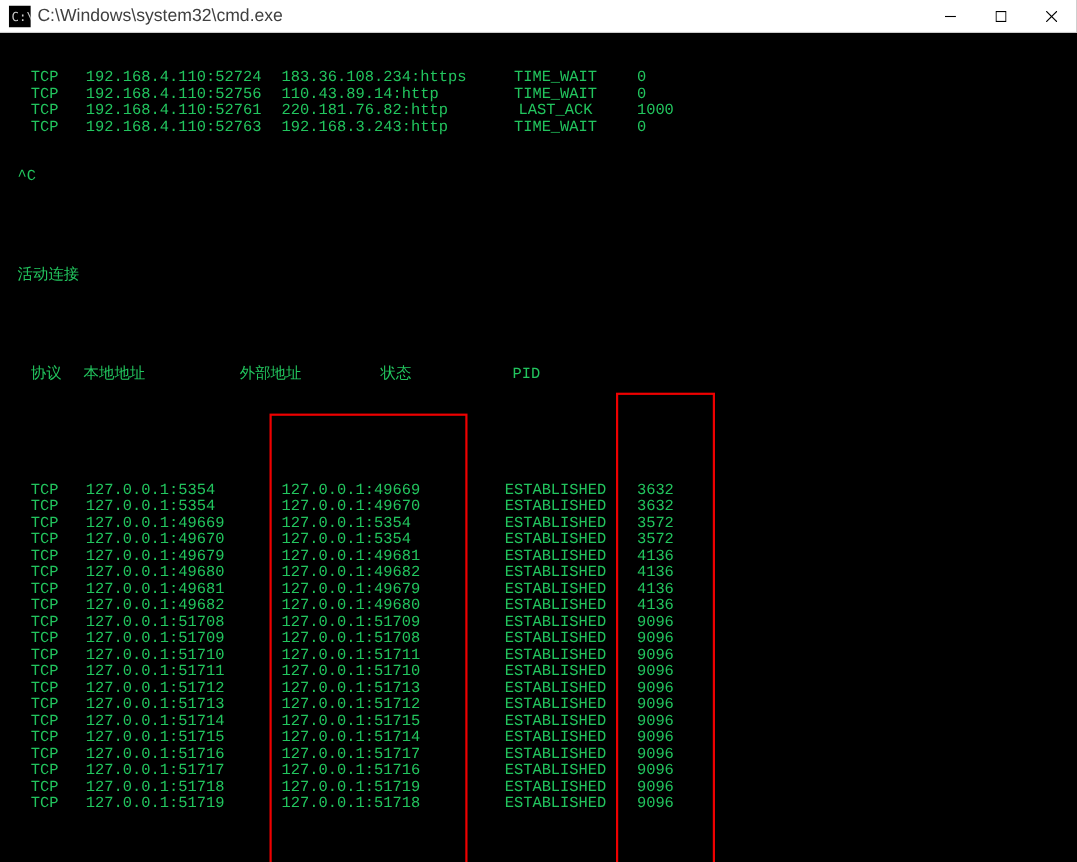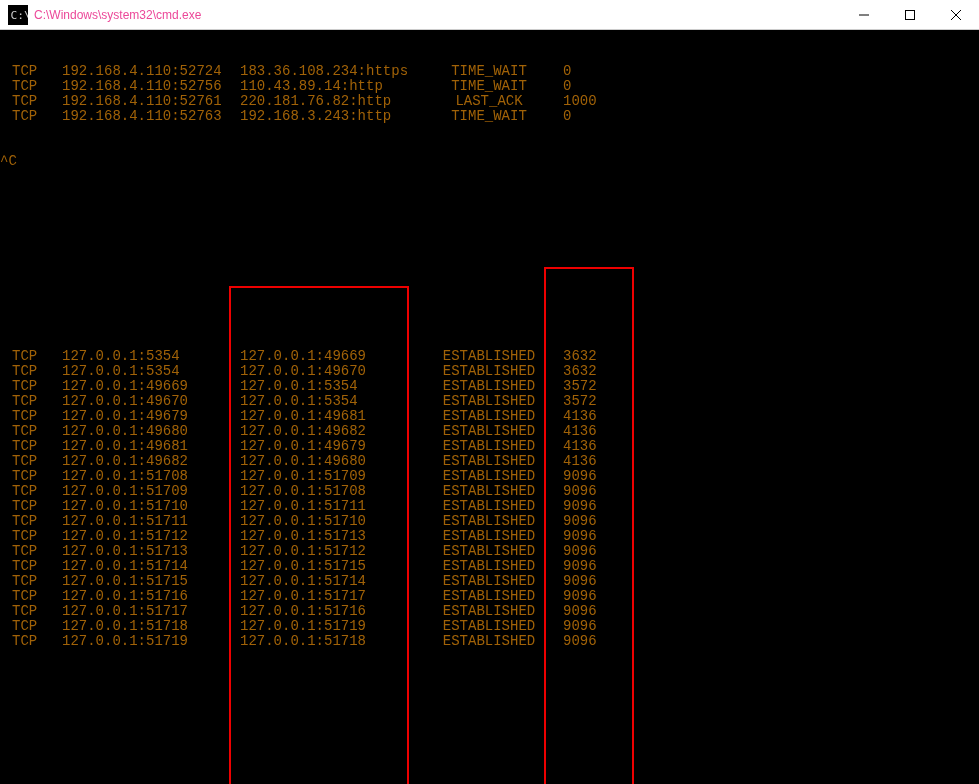--- a/index.html
+++ b/index.html
@@ -21,45 +21,45 @@
       width: 20px;
       height: 20px;
       margin-left: 8px;
       margin-right: 6px;
       display: flex;
       align-items: center;
       justify-content: center;
     }
     .titlebar-title {
       font-family: 'Segoe UI', sans-serif;
-      font-size: 12px;
-      color: #ec4899;
+      font-size: 16px;
+      color: #404040;
       flex: 1;
     }
     .titlebar-controls {
       display: flex;
       height: 100%;
     }
     .titlebar-btn {
       width: 46px;
       height: 100%;
       display: flex;
       align-items: center;
       justify-content: center;
       font-family: 'Segoe UI Symbol', sans-serif;
       font-size: 10px;
       cursor: pointer;
     }
     .titlebar-btn svg { width: 10px; height: 10px; }
     .console {
       background: #000;
-      color: #a16207;
+      color: #22c55e;
       font-size: 14px;
       line-height: 15px;
-      padding: 4px 0;
+      padding: 4px 16px;
       white-space: pre;
       height: calc(100% - 30px);
       overflow: hidden;
     }
     .row {
       display: flex;
       height: 15px;
       align-items: center;
     }
     .col-proto { width: 50px; margin-left: 12px; }
@@ -119,18 +119,26 @@
           <line x1="10" y1="0" x2="0" y2="10" stroke="#000" stroke-width="1"></line>
         </svg>
     </div>
   </div>
 </div>
 
 <div class="console">
   <div id="intro-rows"><div class="row"><span class="col-proto">TCP</span><span class="col-local">192.168.4.110:52724</span><span class="col-foreign">183.36.108.234:https</span><span class="col-state">TIME_WAIT</span><span class="col-pid">0</span></div><div class="row"><span class="col-proto">TCP</span><span class="col-local">192.168.4.110:52756</span><span class="col-foreign">110.43.89.14:http</span><span class="col-state">TIME_WAIT</span><span class="col-pid">0</span></div><div class="row"><span class="col-proto">TCP</span><span class="col-local">192.168.4.110:52761</span><span class="col-foreign">220.181.76.82:http</span><span class="col-state">LAST_ACK</span><span class="col-pid">1000</span></div><div class="row"><span class="col-proto">TCP</span><span class="col-local">192.168.4.110:52763</span><span class="col-foreign">192.168.3.243:http</span><span class="col-state">TIME_WAIT</span><span class="col-pid">0</span></div></div>
   <div class="line">^C</div>
   <div class="gap"></div>
+  <div class="line">活动连接</div>
   <div class="gap"></div>
+  <div class="header-row">
+    <span class="hdr-proto">协议</span>
+    <span class="hdr-local">本地地址</span>
+    <span class="hdr-foreign">外部地址</span>
+    <span class="hdr-state">状态</span>
+    <span class="hdr-pid">PID</span>
+  </div>
   <div class="data-container" id="data-rows">
     <div class="redbox-foreign" style="left:229px; top:-3px; width:180px; height:586px;"></div>
     <div class="redbox-foreign" style="left:544px; top:-22px; width:90px; height:605px;"></div>
   <div class="row"><span class="col-proto">TCP</span><span class="col-local">127.0.0.1:5354</span><span class="col-foreign">127.0.0.1:49669</span><span class="col-state">ESTABLISHED</span><span class="col-pid">3632</span></div><div class="row"><span class="col-proto">TCP</span><span class="col-local">127.0.0.1:5354</span><span class="col-foreign">127.0.0.1:49670</span><span class="col-state">ESTABLISHED</span><span class="col-pid">3632</span></div><div class="row"><span class="col-proto">TCP</span><span class="col-local">127.0.0.1:49669</span><span class="col-foreign">127.0.0.1:5354</span><span class="col-state">ESTABLISHED</span><span class="col-pid">3572</span></div><div class="row"><span class="col-proto">TCP</span><span class="col-local">127.0.0.1:49670</span><span class="col-foreign">127.0.0.1:5354</span><span class="col-state">ESTABLISHED</span><span class="col-pid">3572</span></div><div class="row"><span class="col-proto">TCP</span><span class="col-local">127.0.0.1:49679</span><span class="col-foreign">127.0.0.1:49681</span><span class="col-state">ESTABLISHED</span><span class="col-pid">4136</span></div><div class="row"><span class="col-proto">TCP</span><span class="col-local">127.0.0.1:49680</span><span class="col-foreign">127.0.0.1:49682</span><span class="col-state">ESTABLISHED</span><span class="col-pid">4136</span></div><div class="row"><span class="col-proto">TCP</span><span class="col-local">127.0.0.1:49681</span><span class="col-foreign">127.0.0.1:49679</span><span class="col-state">ESTABLISHED</span><span class="col-pid">4136</span></div><div class="row"><span class="col-proto">TCP</span><span class="col-local">127.0.0.1:49682</span><span class="col-foreign">127.0.0.1:49680</span><span class="col-state">ESTABLISHED</span><span class="col-pid">4136</span></div><div class="row"><span class="col-proto">TCP</span><span class="col-local">127.0.0.1:51708</span><span class="col-foreign">127.0.0.1:51709</span><span class="col-state">ESTABLISHED</span><span class="col-pid">9096</span></div><div class="row"><span class="col-proto">TCP</span><span class="col-local">127.0.0.1:51709</span><span class="col-foreign">127.0.0.1:51708</span><span class="col-state">ESTABLISHED</span><span class="col-pid">9096</span></div><div class="row"><span class="col-proto">TCP</span><span class="col-local">127.0.0.1:51710</span><span class="col-foreign">127.0.0.1:51711</span><span class="col-state">ESTABLISHED</span><span class="col-pid">9096</span></div><div class="row"><span class="col-proto">TCP</span><span class="col-local">127.0.0.1:51711</span><span class="col-foreign">127.0.0.1:51710</span><span class="col-state">ESTABLISHED</span><span class="col-pid">9096</span></div><div class="row"><span class="col-proto">TCP</span><span class="col-local">127.0.0.1:51712</span><span class="col-foreign">127.0.0.1:51713</span><span class="col-state">ESTABLISHED</span><span class="col-pid">9096</span></div><div class="row"><span class="col-proto">TCP</span><span class="col-local">127.0.0.1:51713</span><span class="col-foreign">127.0.0.1:51712</span><span class="col-state">ESTABLISHED</span><span class="col-pid">9096</span></div><div class="row"><span class="col-proto">TCP</span><span class="col-local">127.0.0.1:51714</span><span class="col-foreign">127.0.0.1:51715</span><span class="col-state">ESTABLISHED</span><span class="col-pid">9096</span></div><div class="row"><span class="col-proto">TCP</span><span class="col-local">127.0.0.1:51715</span><span class="col-foreign">127.0.0.1:51714</span><span class="col-state">ESTABLISHED</span><span class="col-pid">9096</span></div><div class="row"><span class="col-proto">TCP</span><span class="col-local">127.0.0.1:51716</span><span class="col-foreign">127.0.0.1:51717</span><span class="col-state">ESTABLISHED</span><span class="col-pid">9096</span></div><div class="row"><span class="col-proto">TCP</span><span class="col-local">127.0.0.1:51717</span><span class="col-foreign">127.0.0.1:51716</span><span class="col-state">ESTABLISHED</span><span class="col-pid">9096</span></div><div class="row"><span class="col-proto">TCP</span><span class="col-local">127.0.0.1:51718</span><span class="col-foreign">127.0.0.1:51719</span><span class="col-state">ESTABLISHED</span><span class="col-pid">9096</span></div><div class="row"><span class="col-proto">TCP</span><span class="col-local">127.0.0.1:51719</span><span class="col-foreign">127.0.0.1:51718</span><span class="col-state">ESTABLISHED</span><span class="col-pid">9096</span></div></div>
 </div>
 
 </body></html>

